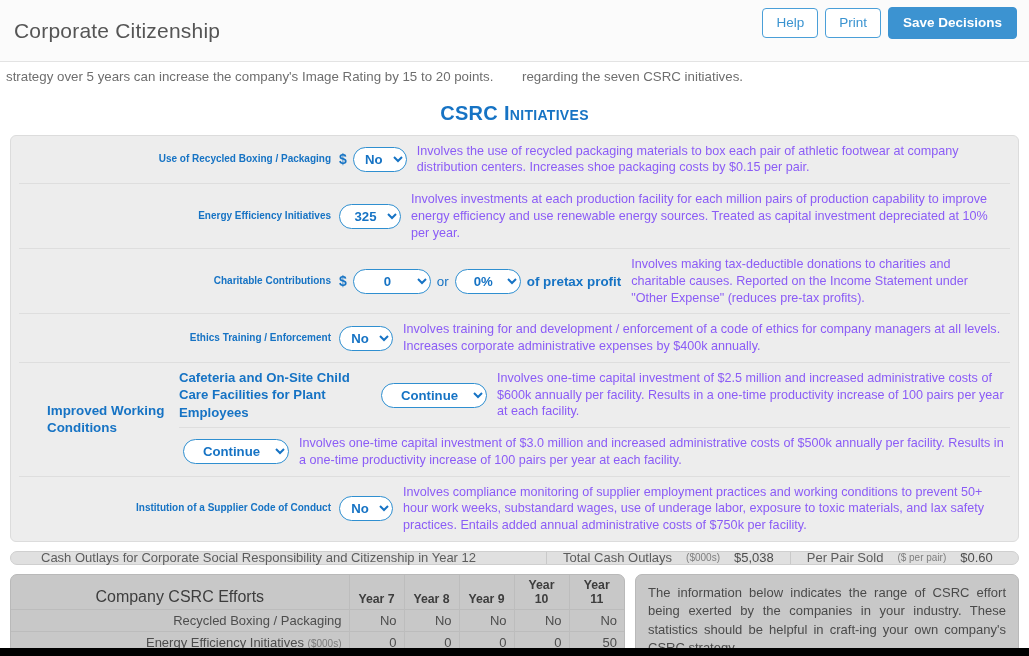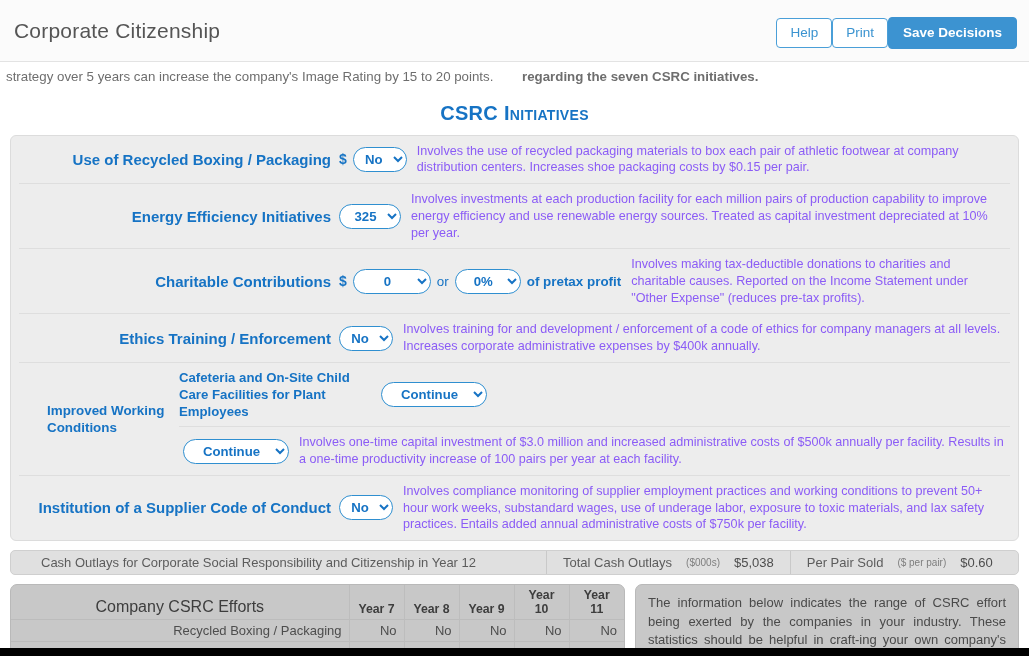--- a/index.html
+++ b/index.html
@@ -18,64 +18,64 @@
     height: 62px;
     background: #fbfbfb;
     border-bottom: 1px solid #e3e3e3;
     display: flex; align-items: center;
   }
   .app-title {
     font-size: 21px; color: #555; font-weight: 400;
     padding-left: 14px; letter-spacing: .2px;
   }
   .topbar-actions {
-    position: absolute; right: 12px; top: 17px;
-    display: flex; align-items: center;
+    position: absolute; right: 12px; top: 7px;
+    display: flex; gap: 7px; align-items: center;
   }
   .btn {
     font-family: "Liberation Sans", sans-serif;
     font-size: 13.5px;
     border-radius: 4px;
     padding: 7px 13px;
     cursor: pointer;
     line-height: 1;
     white-space: nowrap;
   }
   .btn-outline { background:#fff; border:1px solid #4a9fd8; color:#3a93d0; }
   .btn-primary { background:#3c93d1; border:1px solid #3c93d1; color:#fff; font-weight:700; padding:8px 14px; }
 
   
   .intro {
     display: flex;
     padding: 5px 8px 0 6px;
     font-size: 13.3px; color:#6e6e6e; line-height: 1.55;
   }
   .intro-col { width: 508px; padding-right: 14px; text-align: justify; }
-  .intro-col.right { padding-left: 8px; width: auto; text-align: left; font-weight: bold;}
+  .intro-col.right { padding-left: 8px; width: auto; text-align: left;}
 
   
   .section-title {
     text-align:center; color:#1673c4; font-weight:bold;
     font-size: 20px; font-variant: small-caps; letter-spacing:.3px;
     margin: 14px 0 10px 0;
   }
 
   
   .panel {
     margin: 0 10px;
     background: #ededed;
     border: 1px solid #dcdcdc;
     border-radius: 6px;
     padding: 0 8px;
   }
   .irow { display: flex; align-items: center; border-bottom:1px solid #dedede; }
   .irow:last-child { border-bottom: none; }
   .irow-label {
     width: 316px; text-align: right;
-    color:#1673c4; font-weight:bold; font-size:15px;
+    color:#1673c4; font-weight:bold; font-size:10px;
     padding: 6px 4px 6px 4px; line-height:1.28;
   }
   .irow-ctl {
     display:flex; align-items:center; gap:6px;
     padding: 5px 0 5px 4px;
     flex: 0 0 auto;
   }
   .dollar { color:#1673c4; font-weight:bold; font-size:14px; }
   .ofpretax { color:#1673c4; font-weight:bold; font-size:13.4px; }
   .orword { color:#1673c4; font-weight:normal; font-size:13.4px; }
@@ -117,23 +117,23 @@
   .sub-label {
     width: 198px; color:#1673c4; font-weight:bold; font-size:13.2px;
     line-height: 1.3; padding: 6px 8px 6px 0;
   }
 
   
   .summary {
     margin: 9px 10px 0 10px;
     background: #e0e0e0;
     border: 1px solid #cfcfcf;
-    border-radius: 5px;
+    border-radius: 10px;
     display: flex; align-items: stretch;
-    height: 25px;
+    height: 14px;
     font-size: 13px; color:#5c5c5c;padding-left:16px;
   }
   .summary-left { flex: 0 0 519px; display:flex; align-items:center; padding-left:14px; }
   .summary-cell {
     display:flex; align-items:center; gap:14px;
     border-left: 1px solid #c9c9c9;
     padding: 0 16px;
   }
   .summary-cell .unit { font-size:10px; color:#7e7e7e; }
   .summary-cell .val { color:#4d4d4d; }
@@ -242,20 +242,21 @@
       <div class="group-label">Improved Working Conditions</div>
       <div class="group-rows">
 
         <div class="irow">
           <div class="sub-label">Cafeteria and On-Site Child Care Facilities for Plant Employees</div>
           <div class="irow-ctl">
             <select class="sel cont">
               <option>Continue</option>
             </select>
           </div>
+          <div class="irow-desc">Involves one-time capital investment of $2.5 million and increased administrative costs of $600k annually per facility. Results in a one-time productivity increase of 100 pairs per year at each facility.</div>
         </div>
 
         <div class="irow">
           <div class="irow-ctl">
             <select class="sel cont">
               <option>Continue</option>
             </select>
           </div>
           <div class="irow-desc">Involves one-time capital investment of $3.0 million and increased administrative costs of $500k annually per facility. Results in a one-time productivity increase of 100 pairs per year at each facility.</div>
         </div>

